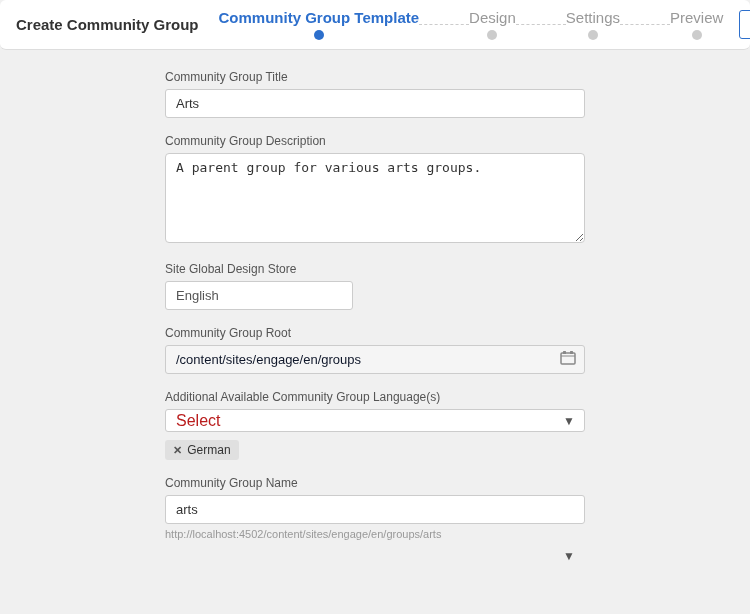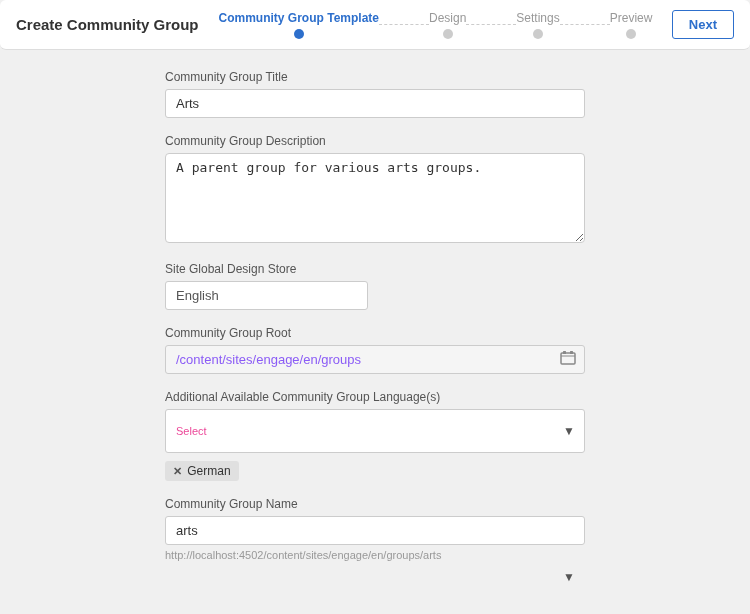--- a/index.html
+++ b/index.html
@@ -24,21 +24,21 @@
       border-radius: 6px;
     }
     .header-title {
       font-size: 15px;
       font-weight: bold;
       color: #333;
       margin-right: 20px;
       white-space: nowrap;
     }
     .step-label {
-      font-size: 12px;
+      font-size: 15px;
       margin-bottom: 4px;
       white-space: nowrap;
     }
     .step-label.active {
       color: #2d6fcc;
       font-weight: bold;
     }
     .step-label.inactive {
       color: #999;
     }
@@ -118,21 +118,21 @@
       padding: 6px 10px;
       border: 1px solid #ccc;
       border-radius: 3px;
       font-size: 13px;
       background: #f5f5f5;
       color: #999;
     }
 
     
     .shared-store-input {
-      width: 203px;
+      width: 188px;
       padding: 6px 10px;
       border: 1px solid #ccc;
       border-radius: 3px;
       font-size: 13px;
       background: #fff;
       color: #555;
     }
 
     
     .root-field-wrapper {
@@ -150,26 +150,26 @@
       cursor: pointer;
       font-size: 16px;
     }
 
     
     .select-wrapper {
       position: relative;
     }
     .select-dropdown {
       width: 100%;
-      padding: 15px 10px;
-      border: 1px solid #ccc;
-      border-radius: 3px;
-      font-size: 11px;
-      background: #fff;
-      color: #ec4899;
+      padding: 2px 10px;
+      border: 1px solid #ccc;
+      border-radius: 3px;
+      font-size: 16px;
+      background: #fff;
+      color: #b91c1c;
       appearance: none;
       cursor: pointer;
     }
     .select-chevron {
       position: absolute;
       right: 10px;
       top: 50%;
       transform: translateY(-50%);
       pointer-events: none;
       color: #555;
@@ -286,21 +286,21 @@
   </div>
 
   <div class="form-group">
     <label class="form-label">Site Global Design Store</label>
     <input class="shared-store-input" type="text" value="English" style="">
   </div>
 
   <div class="form-group">
     <label class="form-label">Community Group Root</label>
     <div class="root-field-wrapper">
-      <input class="form-input-gray" type="text" value="/content/sites/engage/en/groups" readonly="" style="color: #8b5cf6;">
+      <input class="form-input-gray" type="text" value="/content/sites/engage/en/groups" readonly="" style="color: #0f172a;">
       <span class="root-browse-icon">
         <svg width="18" height="18" viewBox="0 0 18 18" fill="none" xmlns="http://www.w3.org/2000/svg">
           <rect x="2" y="4" width="14" height="11" rx="1" stroke="#888" stroke-width="1.5" fill="none"></rect>
           <path d="M2 7h14" stroke="#888" stroke-width="1"></path>
           <rect x="4" y="2" width="3" height="3" rx="0.5" fill="#888"></rect>
           <rect x="11" y="2" width="3" height="3" rx="0.5" fill="#888"></rect>
         </svg>
       </span>
     </div>
   </div>

